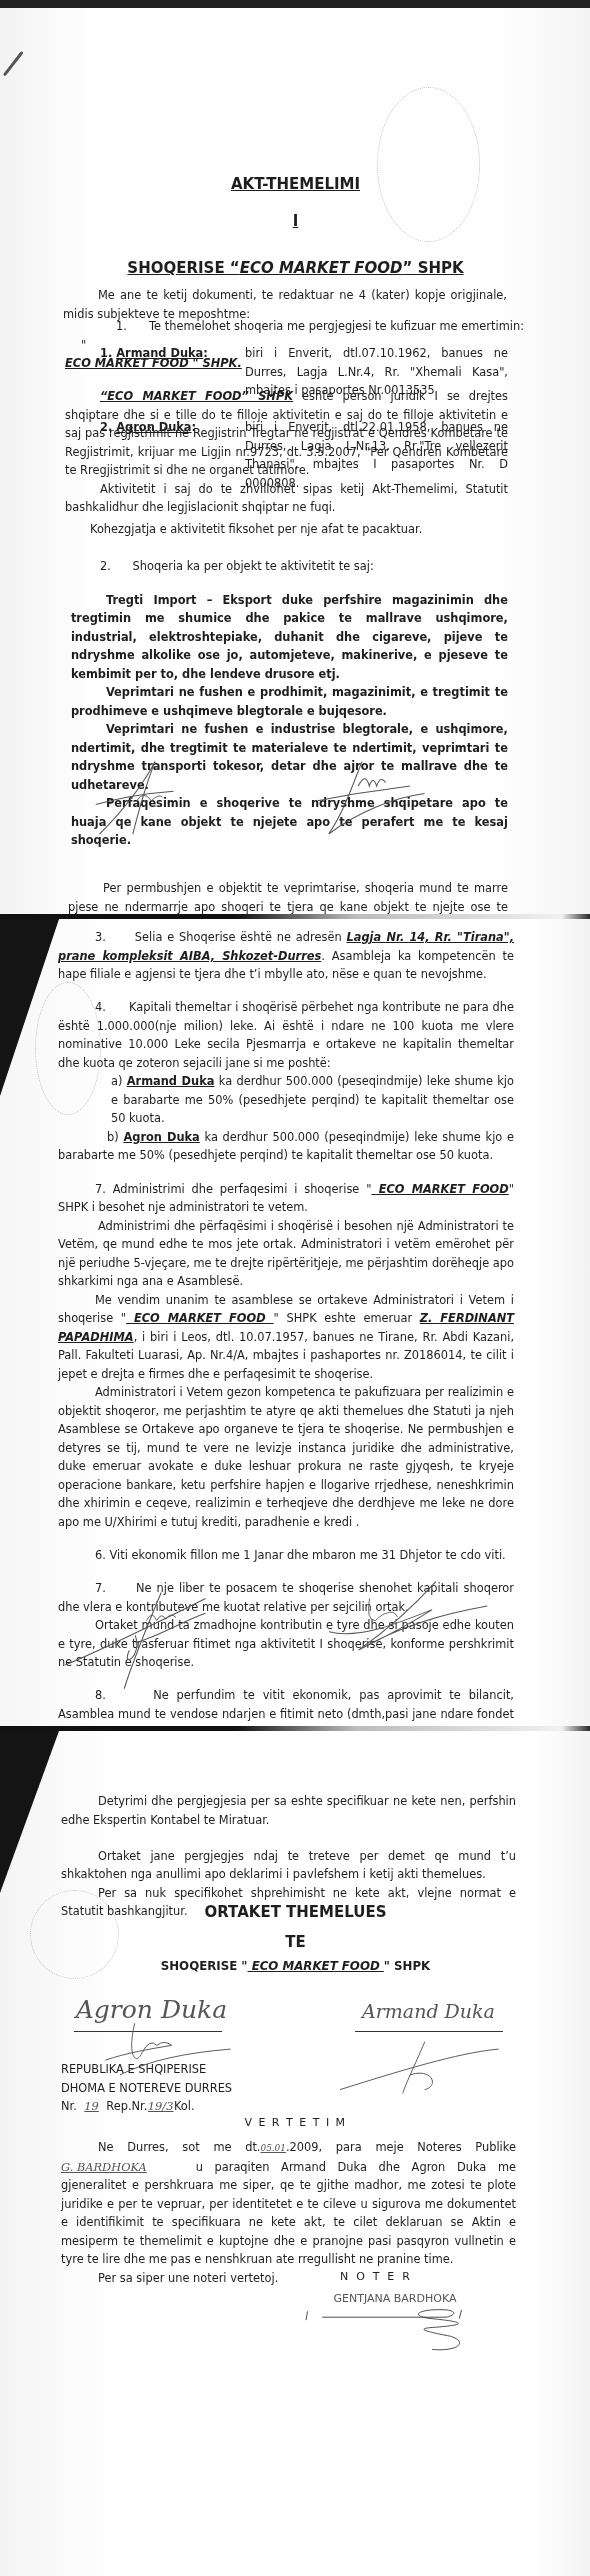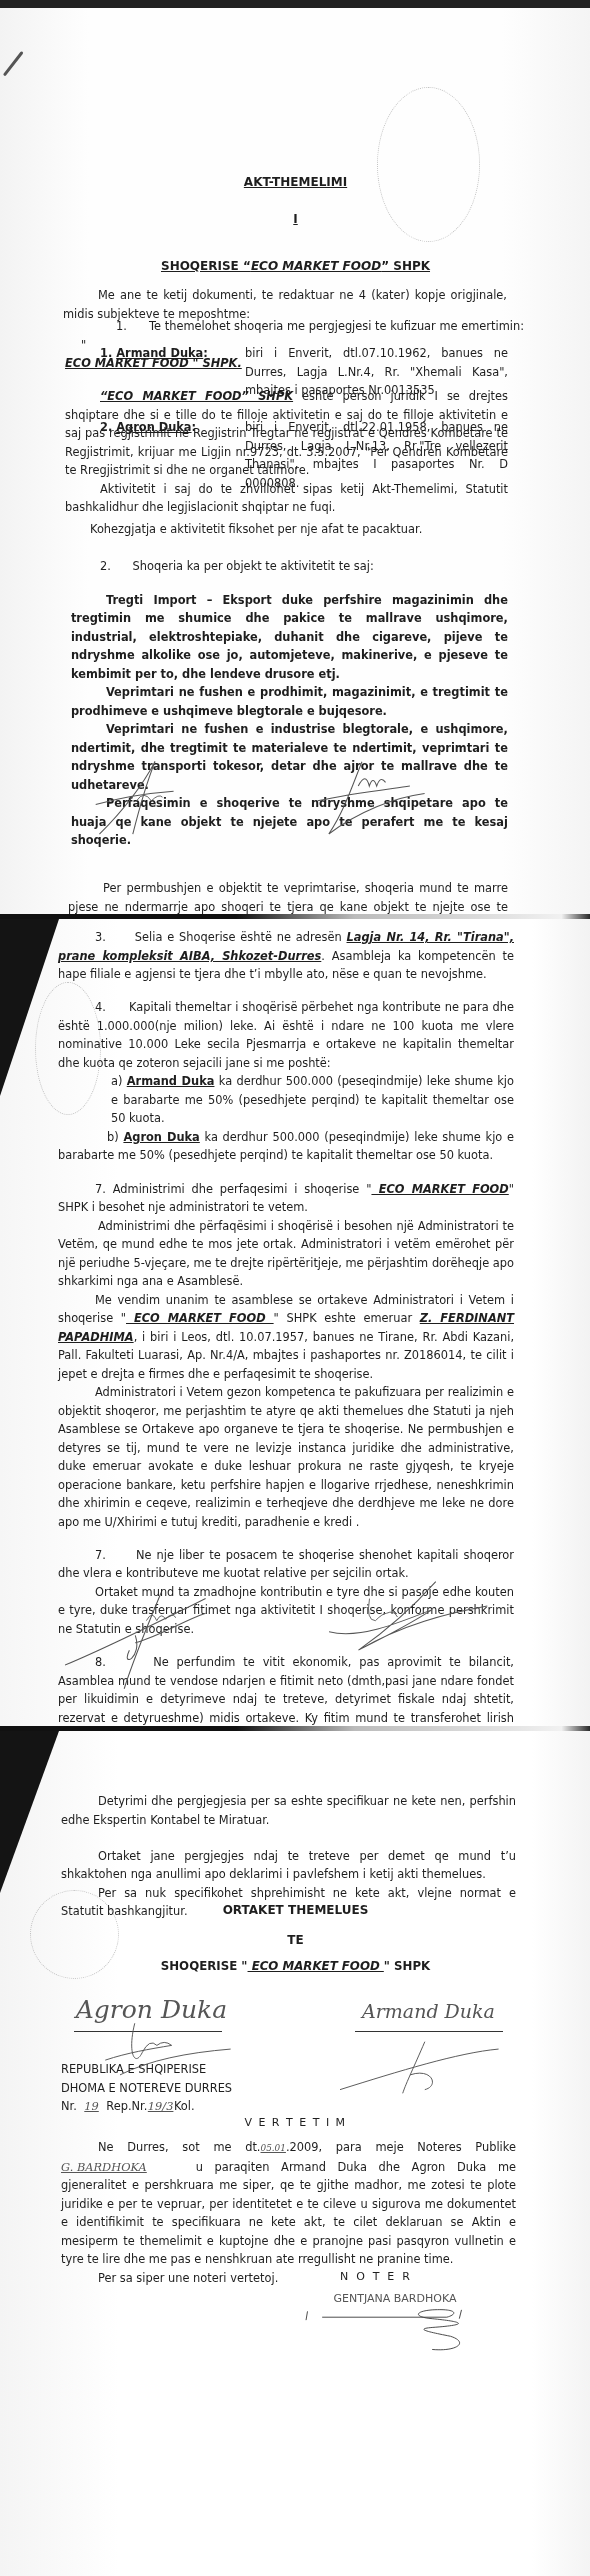--- a/index.html
+++ b/index.html
@@ -29,21 +29,21 @@
   .stamp.s1 { left: 377px; top: 87px; width: 103px; height: 155px; border-radius: 50%; }
   .stamp.s2 { left: 35px; top: 982px; width: 66px; height: 133px; }
   .stamp.s3 { left: 29.5px; top: 1890px; width: 89px; height: 89px; }
 
   .txt { position: absolute; font-size: 11.4px; line-height: 18.5px; text-align: justify; }
   .b { font-weight: bold; }
   .u { text-decoration: underline; }
   .i { font-style: italic; }
   .ind { text-indent: 35px; }
 
-  .heading { position: absolute; left: 0; width: 591px; text-align: center; font-weight: bold; font-size: 12px; }
+  .heading { position: absolute; left: 0; width: 591px; text-align: center; font-weight: bold; font-size: 15px; }
   .sig { position: absolute; }
   .sig svg { width: 100%; height: 100%; }
   .hand { font-family: "DejaVu Serif", serif; font-style: italic; color: #555; }
 </style>
 </head>
 <body>
 
 <div class="page p1">
   <div class="topbar"></div>
   <div class="pen-mark"></div>
@@ -135,20 +135,21 @@
 
   <div class="txt ind" style="position:relative; width:456px; margin-top:14.8px; text-indent:37px;">
     <span>7. Administrimi dhe perfaqesimi i shoqerise "</span><span class="b i u"> ECO MARKET FOOD</span><span>" SHPK i besohet nje administratori te vetem.</span>
   </div>
   <div class="txt" style="position:relative; width:456px; text-indent:40px;">Administrimi dhe përfaqësimi i shoqërisë i besohen një Administratori te Vetëm, qe mund edhe te mos jete ortak. Administratori i vetëm emërohet për një periudhe 5-vjeçare, me te drejte ripërtëritjeje, me përjashtim dorëheqje apo shkarkimi nga ana e  Asamblesë.</div>
   <div class="txt" style="position:relative; width:456px; text-indent:37px;">
     <span>Me vendim unanim te asamblese se ortakeve Administratori i Vetem i shoqerise "</span><span class="b i u"> ECO MARKET FOOD </span><span>" SHPK eshte emeruar </span><span class="b i u">Z. FERDINANT PAPADHIMA</span><span>,  i biri i Leos, dtl. 10.07.1957, banues ne Tirane, Rr. Abdi Kazani, Pall. Fakulteti Luarasi, Ap. Nr.4/A, mbajtes i pashaportes nr. Z0186014, te cilit i jepet e drejta e firmes dhe e perfaqesimit te shoqerise.</span>
   </div>
   <div class="txt" style="position:relative; width:456px; text-indent:37px;">Administratori i Vetem gezon kompetenca te pakufizuara per realizimin e objektit shoqeror, me perjashtim te atyre qe akti themelues dhe Statuti ja njeh Asamblese se Ortakeve apo organeve te tjera te shoqerise. Ne permbushjen e  detyres se tij, mund te vere ne levizje instanca juridike dhe administrative, duke emeruar avokate e duke leshuar prokura ne raste gjyqesh, te kryeje operacione bankare, ketu perfshire hapjen e llogarive rrjedhese, neneshkrimin dhe xhirimin e ceqeve, realizimin e terheqjeve dhe derdhjeve me leke ne dore apo me U/Xhirimi e tutuj krediti, paradhenie e kredi .</div>
 
+  <div class="txt" style="position:relative; width:456px; text-indent:37px; margin-top:14.8px;">6.  Viti ekonomik fillon me 1 Janar dhe mbaron me 31 Dhjetor te cdo viti.</div>
 
   <div class="txt" style="position:relative; width:456px; margin-top:14.8px;">
     <span style="padding-left:37px;">7.</span>&nbsp;&nbsp;&nbsp;&nbsp;&nbsp;&nbsp;<span>Ne nje liber te posacem te shoqerise shenohet kapitali shoqeror dhe vlera e kontributeve me kuotat relative per sejcilin ortak.</span>
   </div>
   <div class="txt" style="position:relative; width:456px; text-indent:37px;">Ortaket  mund ta zmadhojne  kontributin e tyre dhe si pasoje edhe kouten e tyre, duke trasferuar  fitimet nga aktivitetit I shoqerise, konforme pershkrimit ne Statutin e shoqerise.</div>
 
   <div class="txt" style="position:relative; width:456px; margin-top:14.8px;">
     <span style="padding-left:37px;">8.</span>&nbsp;&nbsp;&nbsp;&nbsp;&nbsp;&nbsp;<span>Ne perfundim te vitit ekonomik, pas aprovimit te bilancit, Asamblea mund te vendose ndarjen e fitimit neto (dmth,pasi jane ndare fondet per likuidimin e detyrimeve ndaj te treteve, detyrimet fiskale ndaj shtetit, rezervat e detyrueshme) midis ortakeve. Ky fitim mund te transferohet lirish jashte Shqiperise, konforme legjislacionit ne fuqi. Per humbjet pergjigjet eskluzivisht shoqeria me kapitalin e saj.</span>
   </div>
 

